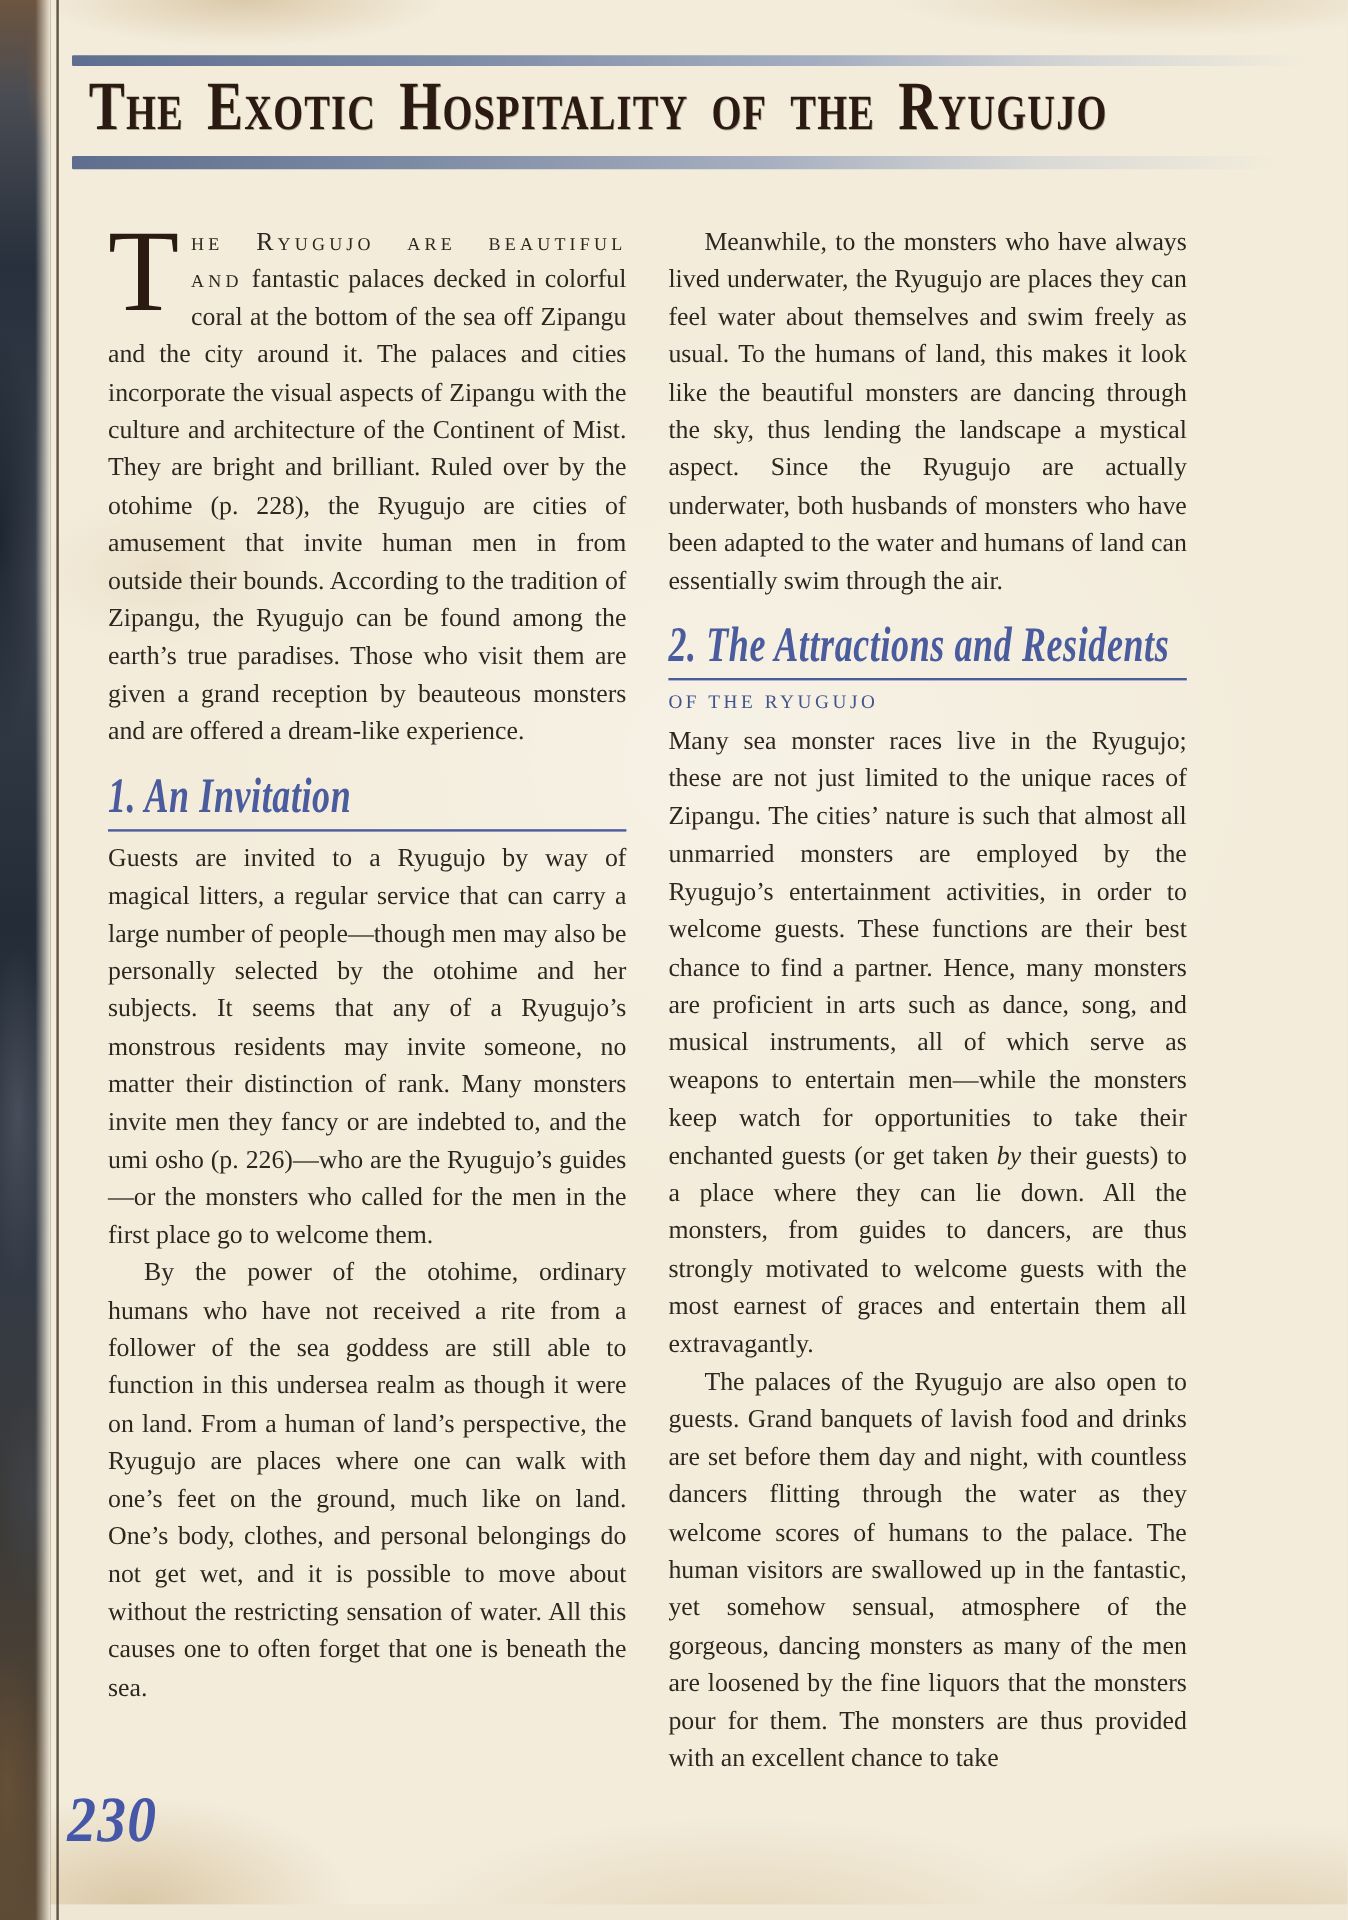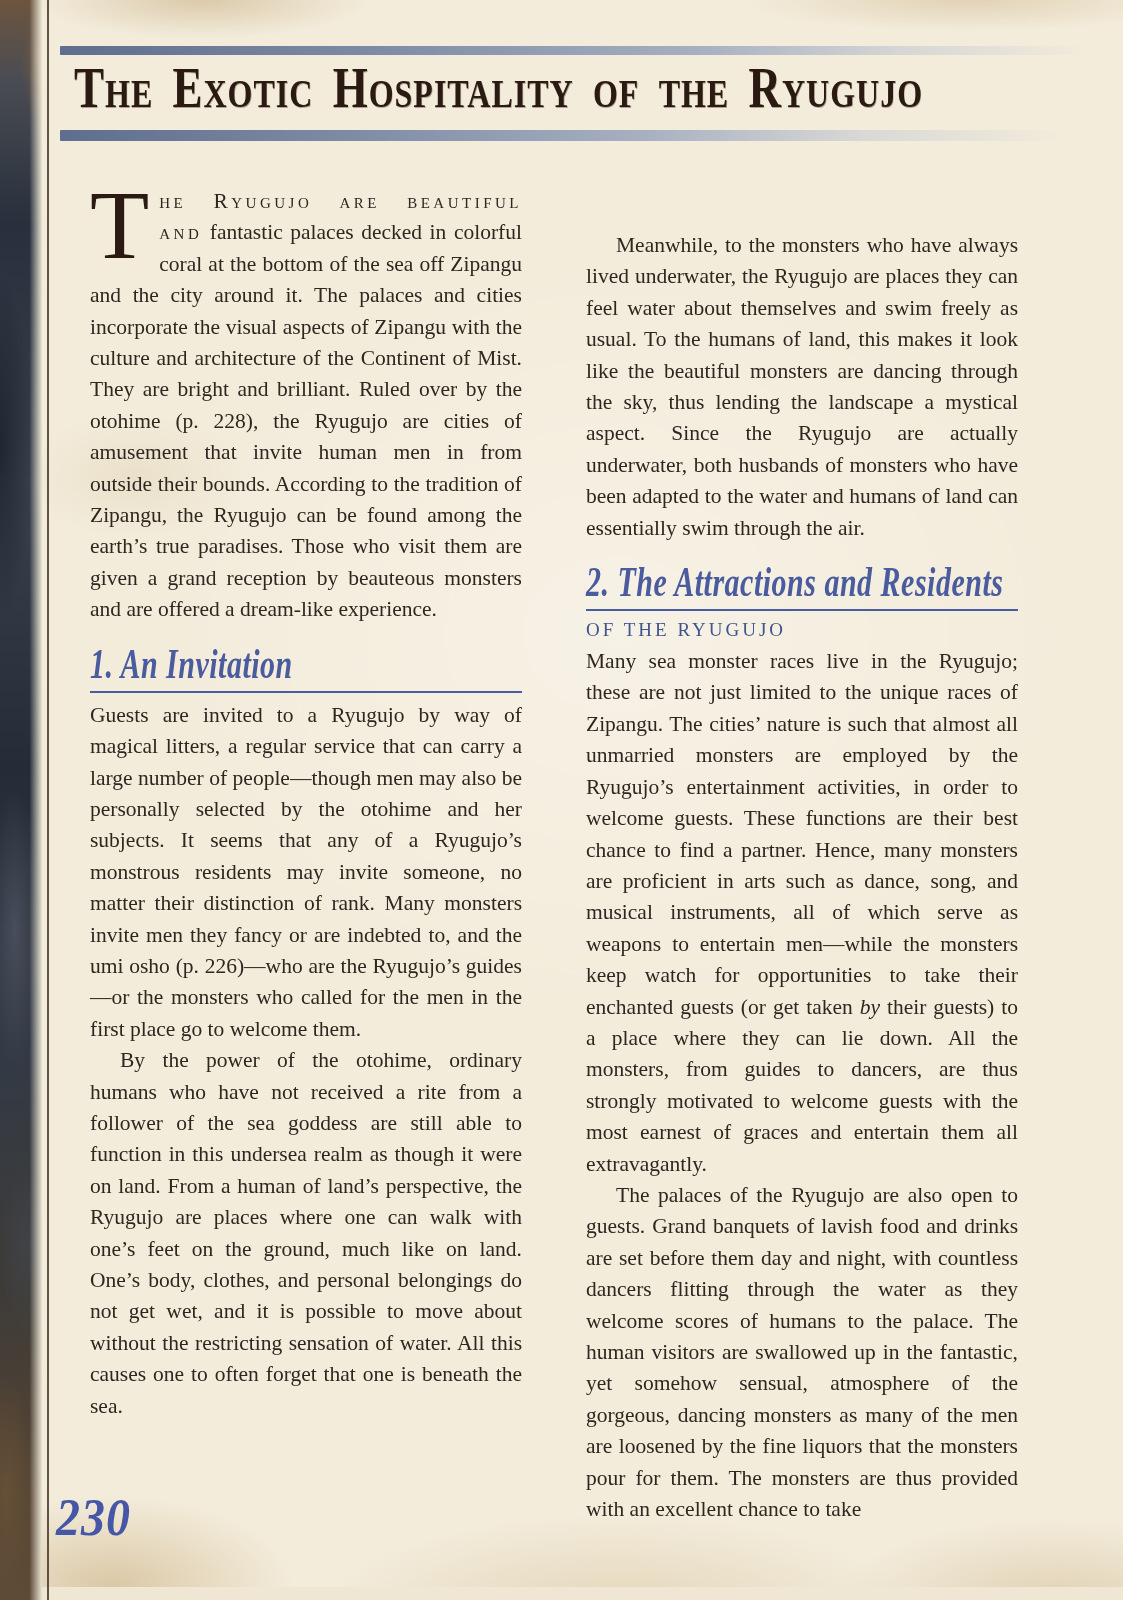--- a/index.html
+++ b/index.html
@@ -57,21 +57,21 @@
     background:linear-gradient(90deg,#5f6e8e 0%,#7d8aa4 28%,#a7b0c1 58%,rgba(190,197,209,.5) 80%,rgba(190,197,209,0) 100%);
   }
   
   .col{
     position:absolute;top:186px;width:432px;
     font-size:21.5px;line-height:31.4px;color:#2e2720;
     text-align:justify;
     hyphens:auto;-webkit-hyphens:auto;
   }
   .col-left{left:90px;}
-  .col-right{left:586px;margin-top:44px;}
+  .col-right{left:557px;}
   .para{margin:0;}
   .indent{text-indent:30px;}
   .dropcap{
     float:left;
     font-size:97px;line-height:68px;
     padding:6px 10px 0 0;
     color:#2b1a12;
     font-weight:normal;
   }
   .lead-sc{
@@ -84,21 +84,21 @@
     font-style:italic;font-weight:bold;
     font-size:30px;line-height:34px;
     color:#4a5b9e;
     transform:scaleY(1.38);transform-origin:left bottom;
     letter-spacing:.5px;
     white-space:nowrap;
   }
   .head-rule{height:2px;background:#4a5b9e;margin:3px 0 7px;}
   .section-sub{
     text-transform:uppercase;
-    font-size:19px;line-height:24px;
+    font-size:16px;line-height:24px;
     letter-spacing:3px;
     color:#41548e;
     margin:0 0 4px;
   }
   .page-number{
     position:absolute;left:56px;top:1486px;
     font-style:italic;font-weight:bold;
     font-size:48px;color:#4557a6;
     transform:scaleY(1.12);transform-origin:left top;
     letter-spacing:1px;

